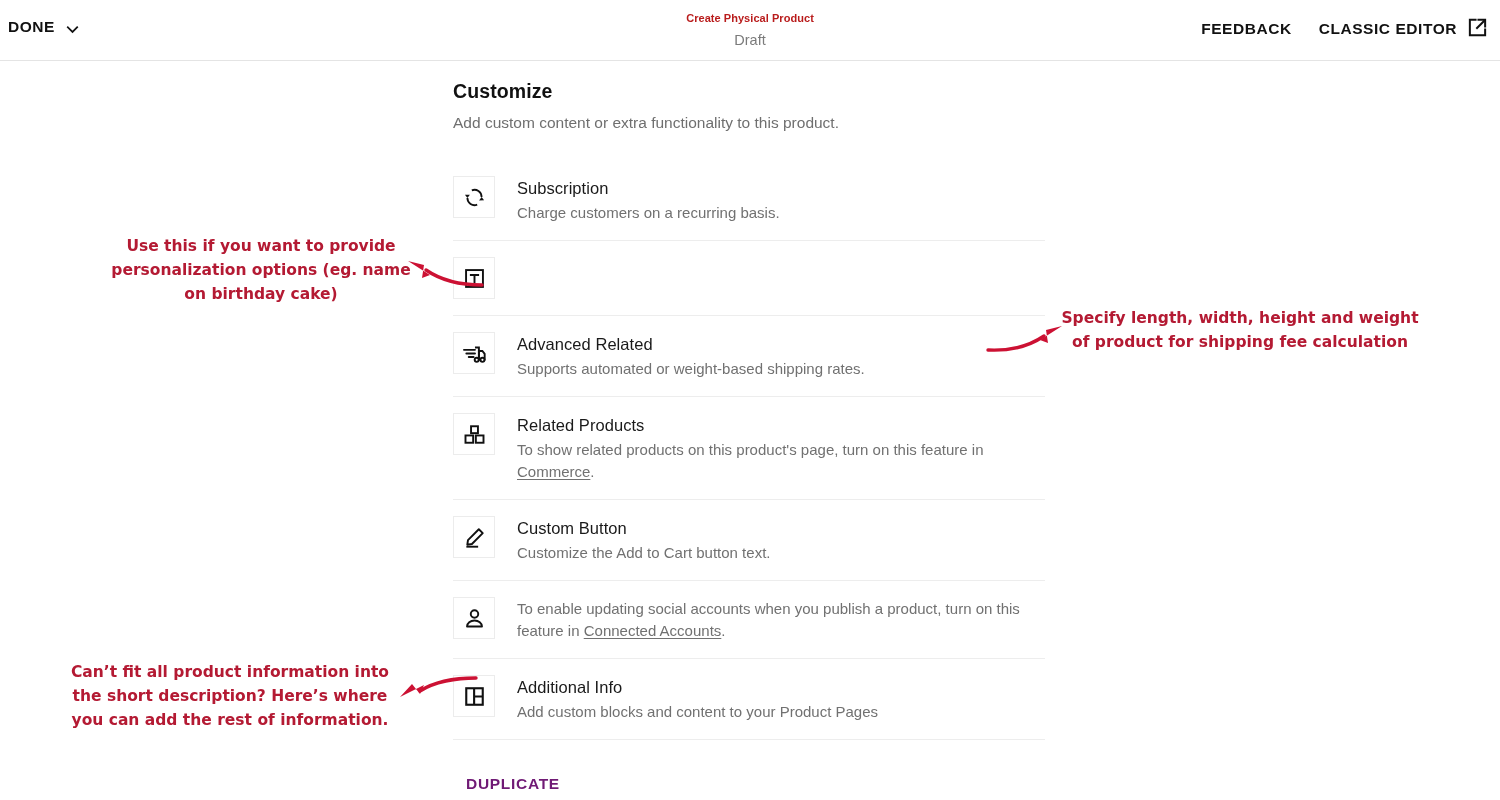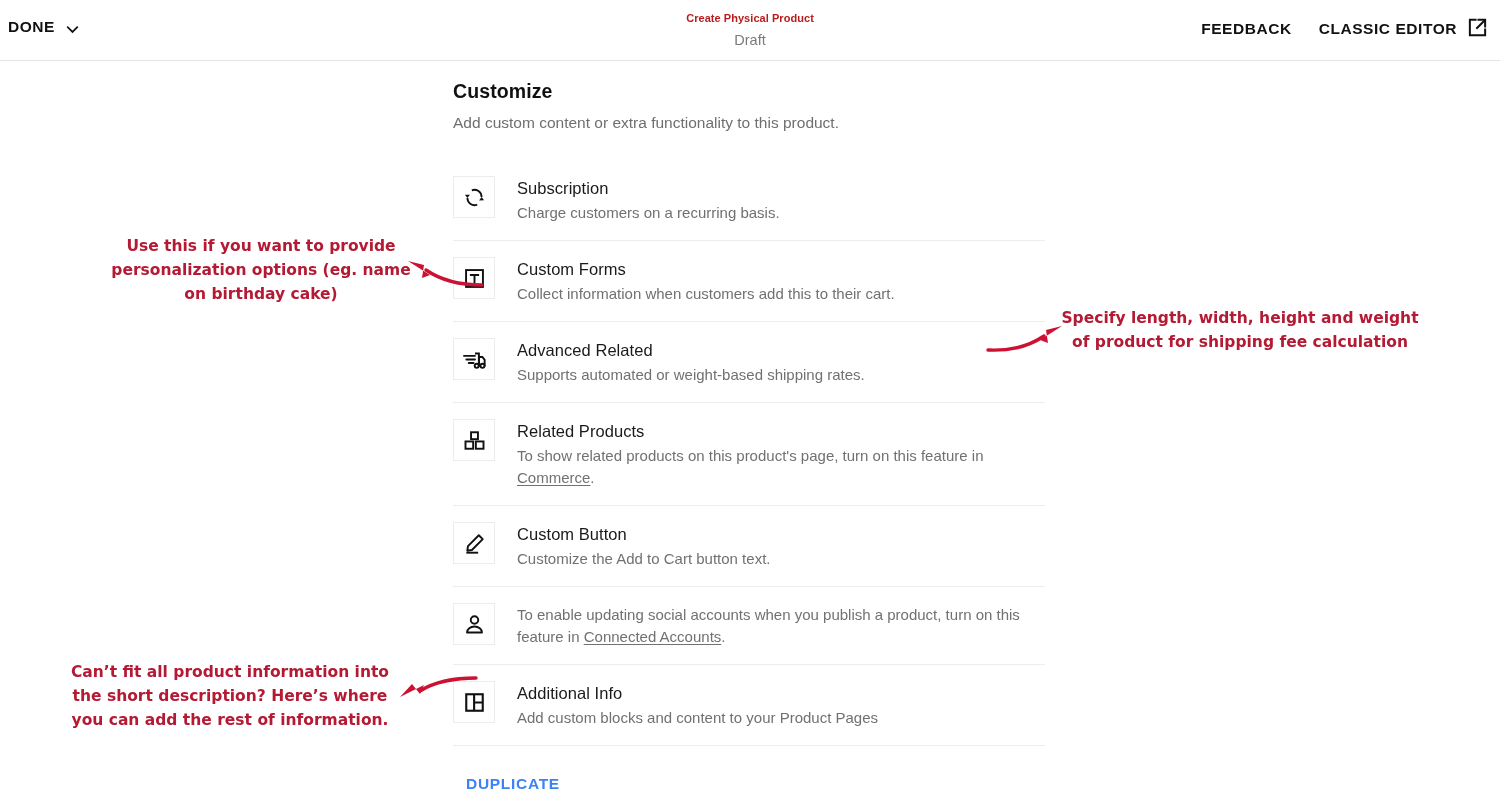--- a/index.html
+++ b/index.html
@@ -150,21 +150,21 @@
     text-underline-offset: 2px;
   }
 
   .duplicate-btn {
     position: absolute;
     left: 466px;
     top: 775px;
     font-size: 15.5px;
     font-weight: bold;
     letter-spacing: 0.7px;
-    color: #3b82f6;
+    color: #701a75;
     cursor: pointer;
   }
 
   
   .anno {
     position: absolute;
     font-family: "DejaVu Sans", sans-serif;
     font-weight: bold;
     font-size: 15.5px;
     line-height: 24px;
@@ -246,24 +246,20 @@
       </span>
     </div>
 
     <div class="row">
       <span class="row-icon">
         <svg viewBox="0 0 24 24" width="23" height="23">
           <rect x="3.2" y="3.2" width="17.6" height="17.6" fill="none" stroke="#111" stroke-width="2"></rect>
           <path d="M8.2 8.4 H15.8 M12 8.4 V16" fill="none" stroke="#111" stroke-width="2" stroke-linecap="square"></path>
         </svg>
       </span>
-      <span class="row-text">
-        <div class="row-title">Custom Forms</div>
-        <div class="row-desc">Collect information when customers add this to their cart.</div>
-      </span>
     </div>
 
     <div class="row">
       <span class="row-icon">
         <svg viewBox="0 0 26 24" width="25" height="23">
           <path d="M2 8.2 H13.5 M4.5 12 H13.5 M7 15.6 H12" fill="none" stroke="#111" stroke-width="2" stroke-linecap="round"></path>
           <path d="M13.5 5.8 H17.6 V18.2 H13.5" fill="none" stroke="#111" stroke-width="2"></path>
           <path d="M17.6 9.4 H21.2 L23.6 12.4 V18.2 H17.6 Z" fill="none" stroke="#111" stroke-width="2"></path>
           <circle cx="15.3" cy="18.6" r="2.1" fill="#fff" stroke="#111" stroke-width="2"></circle>
           <circle cx="21.3" cy="18.6" r="2.1" fill="#fff" stroke="#111" stroke-width="2"></circle>

